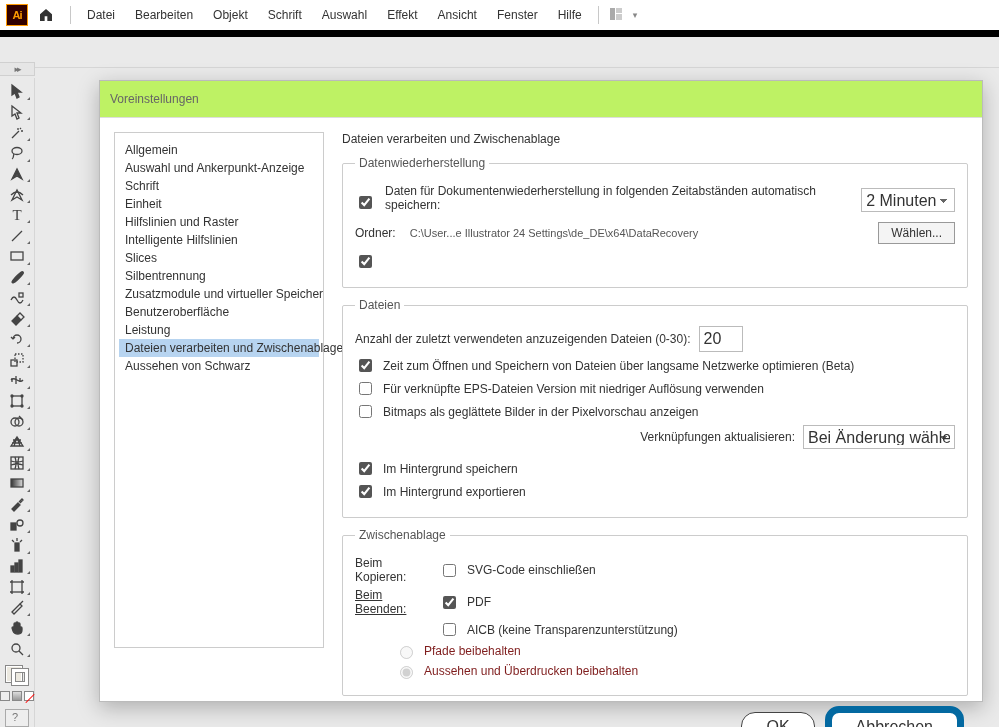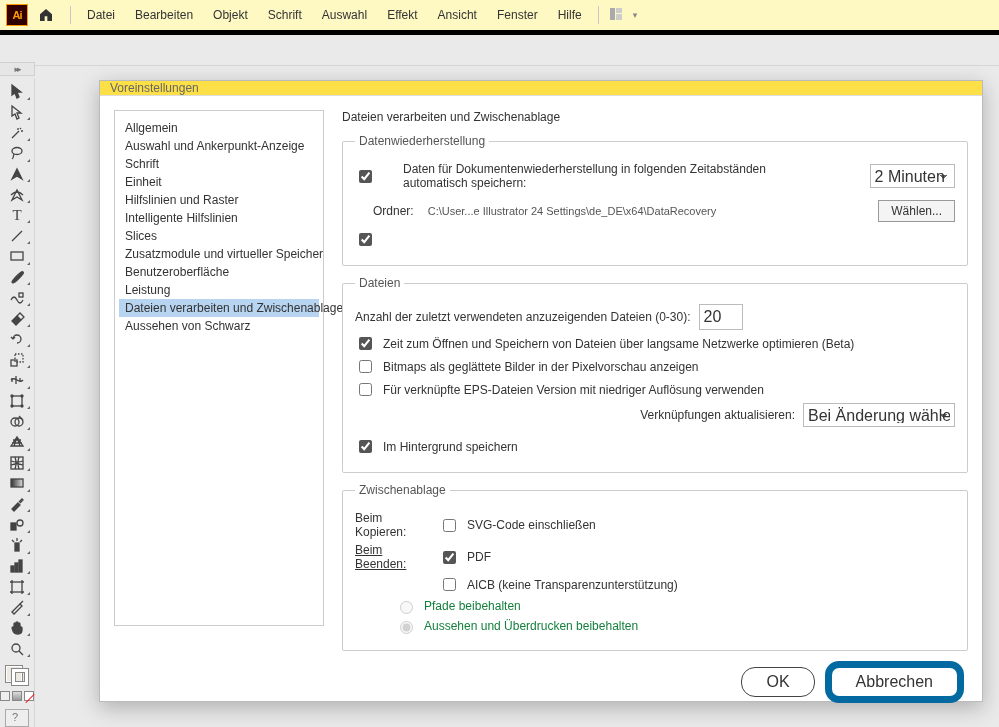--- a/index.html
+++ b/index.html
@@ -9,22 +9,22 @@
     height: 727px;
     font-family: "Segoe UI", Tahoma, sans-serif;
     font-size: 12px;
     color: #333;
     background: #eaeaea;
     overflow: hidden;
   }
   
   .menubar {
     height: 30px;
-    background: #fef9c3;
-    border-bottom: 5px solid #000000;
+    background: #ffffff;
+    border-bottom: 7px solid #000000;
     display: flex;
     align-items: center;
     padding: 0 6px;
     gap: 4px;
   }
   .app-logo {
     width: 20px;
     height: 20px;
     background: #310000;
     border: 1px solid #ff9a00;
@@ -175,25 +175,25 @@
     width: 882px;
     height: 620px;
     background: #fff;
     border: 1px solid #bbb;
     box-shadow: 0 6px 20px rgba(0,0,0,.25);
     display: flex;
     flex-direction: column;
   }
   .dialog-title {
     height: 28px;
-    background: #fde047;
+    background: #bef264;
     border-bottom: 1px solid #ddd;
     display: flex;
     align-items: center;
-    padding: 0 10px;
+    padding: 11px 10px;
     color: #666;
     font-size: 12px;
   }
   .dialog-body {
     flex: 1;
     display: flex;
     padding: 14px 14px 0 14px;
     gap: 18px;
   }
   .cat-list {
@@ -234,25 +234,25 @@
     color: #555;
     font-size: 12px;
   }
   .row {
     display: flex;
     align-items: center;
     gap: 8px;
     margin: 4px 0;
     font-size: 12px;
   }
-  .row.indent { margin-left: 18px; }
+  .row.indent { }
   .row.indent2 { margin-left: 40px; }
   .row label { color: #333; }
   .row.disabled { color: #aaa; }
-  .row.disabled label { color: #15803d; }
+  .row.disabled label { color: #7f1d1d; }
   input[type=checkbox] {
     width: 13px; height: 13px;
     accent-color: #555;
   }
   input[type=radio] {
     width: 13px; height: 13px;
     accent-color: #555;
   }
   .sel, .txt {
     border: 1px solid #bbb;
@@ -281,22 +281,22 @@
     color: #333;
     cursor: default;
   }
   .path-text {
     font-size: 11px;
     color: #555;
   }
   .spacer { flex: 1; }
   .chk-right-combo {
     display: flex;
-    align-items: center;
-    gap: 28px;
+    align-items: flex-end;
+    gap: 10px;
     width: 100%;
   }
   .dialog-footer {
     height: 50px;
     display: flex;
     align-items: center;
     justify-content: flex-end;
     gap: 10px;
     padding: 0 18px;
   }
@@ -535,20 +535,21 @@
   <div class="dialog-body">
 
     <div class="cat-list">
       <div class="cat-item">Allgemein</div>
       <div class="cat-item">Auswahl und Ankerpunkt-Anzeige</div>
       <div class="cat-item">Schrift</div>
       <div class="cat-item">Einheit</div>
       <div class="cat-item">Hilfslinien und Raster</div>
       <div class="cat-item">Intelligente Hilfslinien</div>
       <div class="cat-item">Slices</div>
+      <div class="cat-item">Silbentrennung</div>
       <div class="cat-item">Zusatzmodule und virtueller Speicher</div>
       <div class="cat-item">Benutzeroberfläche</div>
       <div class="cat-item">Leistung</div>
       <div class="cat-item selected">Dateien verarbeiten und Zwischenablage</div>
       <div class="cat-item">Aussehen von Schwarz</div>
     </div>
 
     <div class="content">
       <div class="section-title">Dateien verarbeiten und Zwischenablage</div>
 
@@ -578,36 +579,40 @@
         <div class="row">
           <label>Anzahl der zuletzt verwendeten anzuzeigenden Dateien (0-30):</label>
           <input class="txt small" type="text" value="20" style="">
         </div>
         <div class="row">
           <input type="checkbox" checked="" style="">
           <label>Zeit zum Öffnen und Speichern von Dateien über langsame Netzwerke optimieren (Beta)</label>
         </div>
         <div class="row">
           <input type="checkbox" style="">
+          <label>Für verknüpfte EPS-Dateien Version mit niedriger Auflösung verwenden</label>
+        </div>
+        <div class="row">
+          <input type="checkbox" style="">
           <label>Bitmaps als geglättete Bilder in der Pixelvorschau anzeigen</label>
-        </div>
-        <div class="row">
-          <input type="checkbox" style="">
-          <label>Für verknüpfte EPS-Dateien Version mit niedriger Auflösung verwenden</label>
         </div>
         <div class="row" style="justify-content:flex-end;">
           <label>Verknüpfungen aktualisieren:</label>
           <select class="sel" style="width:152px;">
             <option>Bei Änderung wählen</option>
           </select>
         </div>
         <div class="row" style="margin-top:10px;">
           <input type="checkbox" checked="" style="">
           <label>Im Hintergrund speichern</label>
         </div>
+        <div class="row">
+          <input type="checkbox" checked="" style="">
+          <label>Im Hintergrund exportieren</label>
+        </div>
       </fieldset>
 
       <fieldset class="group">
         <legend>Zwischenablage</legend>
         <div class="row">
           <label style="width:76px;">Beim Kopieren:</label>
           <input type="checkbox" style="">
           <label>SVG-Code einschließen</label>
         </div>
         <div class="row">

